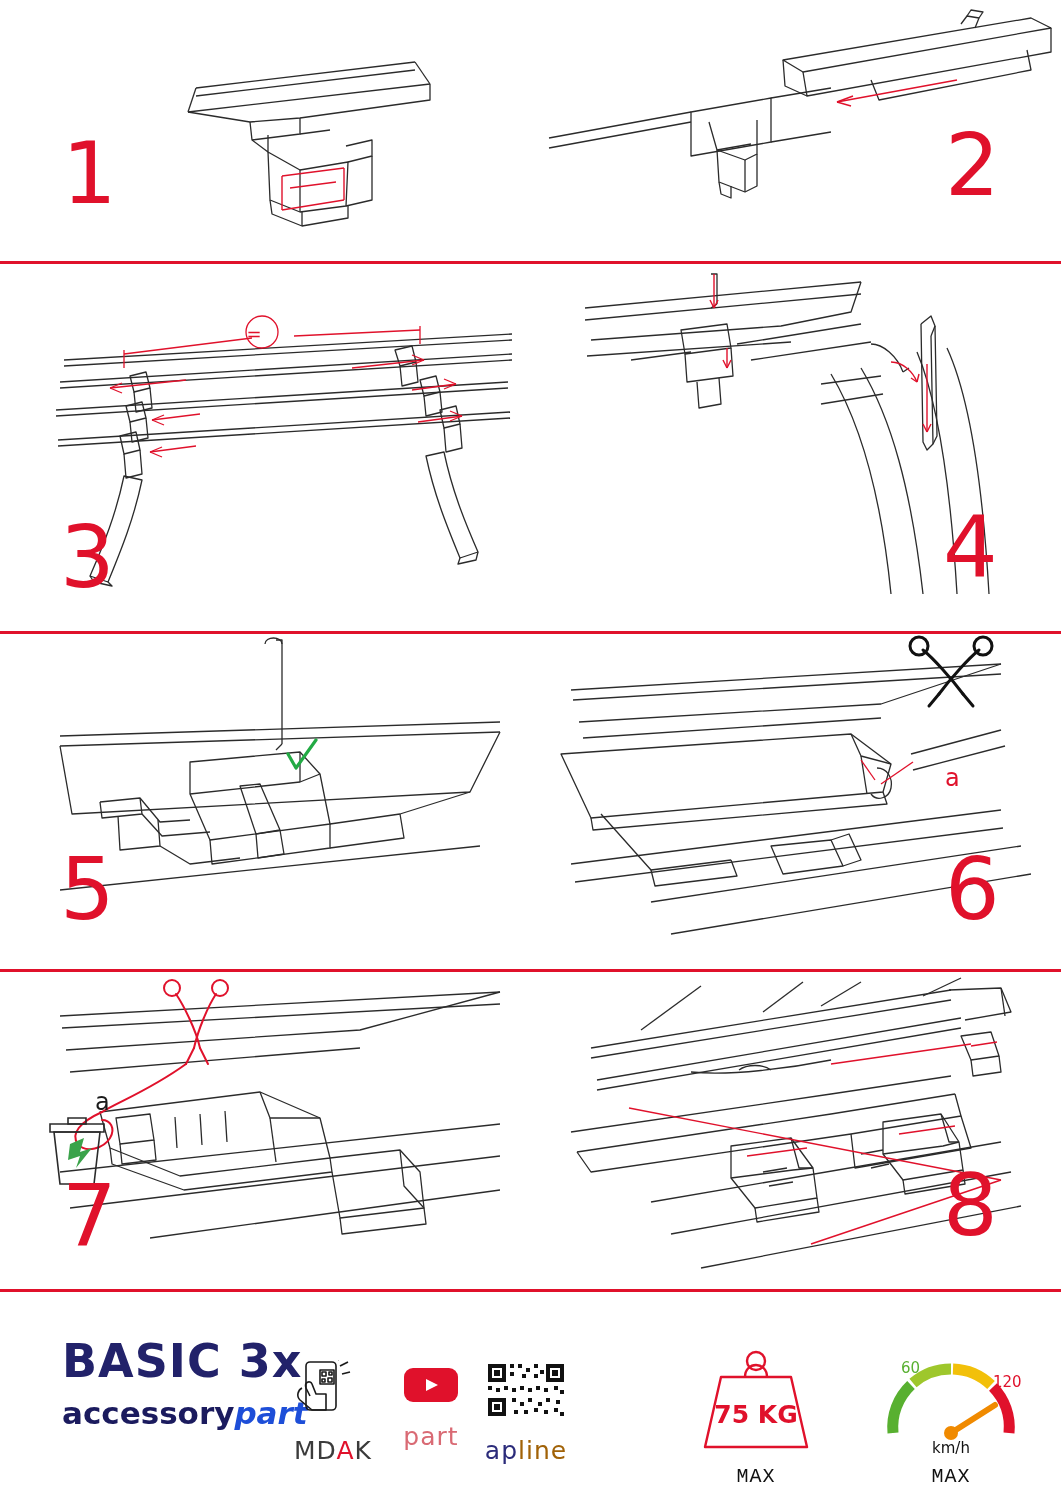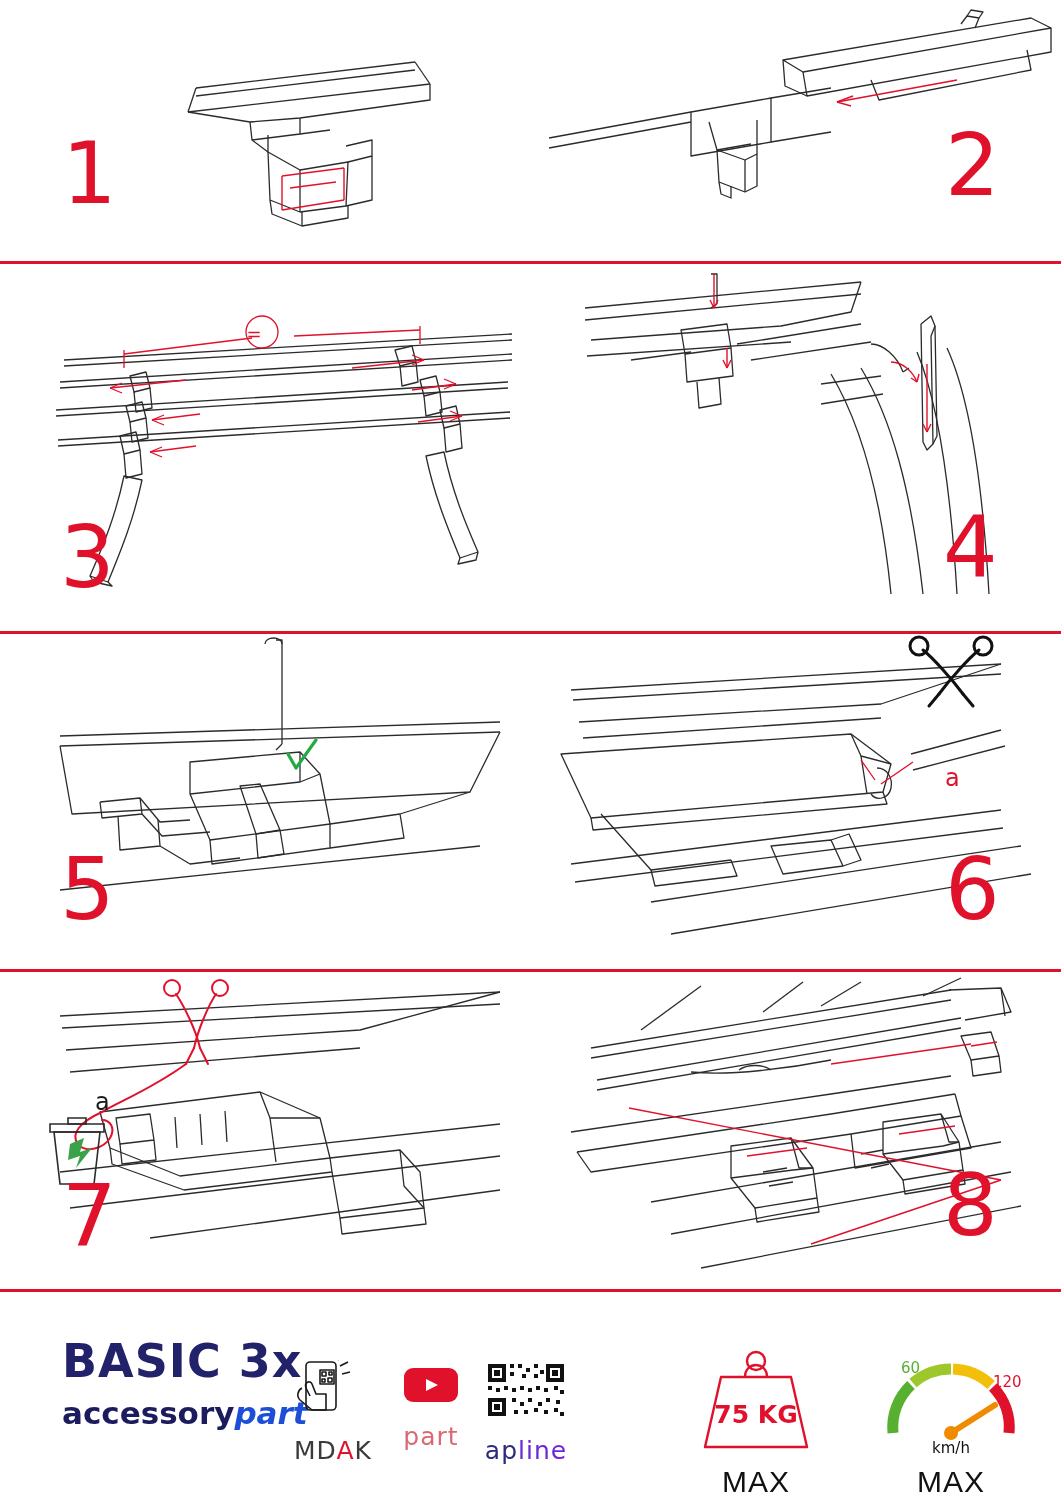--- a/index.html
+++ b/index.html
@@ -64,28 +64,28 @@
     font-family:"DejaVu Sans", sans-serif;
     font-size:25px;letter-spacing:1px;margin-top:10px;
   }
   .mdak-wrap{left:292px;}
   .mdak-label{color:#3b3b3b;font-weight:400;}
   .mdak-label .v{color:#e0112b;}
   .ipqi-wrap{left:407px;}
   .ipqi-label{color:#d96a74;font-weight:400;}
   .apline-wrap{left:482px;}
   .apline-label{color:#2b2b7a;}
-  .apline-label .l{color:#6d28d9;text-align:right;}
+  .apline-label .l{color:#a16207;text-align:right;}
 
   .maxblock{position:absolute;top:39px;text-align:center;}
   .max-weight{left:676px;width:160px;}
   .max-speed{left:866px;width:170px;}
   .max-caption{
-    font-family:Liberation Sans, sans-serif;
-    font-size:30px;letter-spacing:1px;margin-top:4px;color:#111;
+    font-family:Liberation Mono, monospace;
+    font-size:20px;letter-spacing:1px;margin-top:4px;color:#111;
   }
 </style>
 </head>
 <body>
 
 <div class="sheet">
 
   <div class="hrule r1"></div>
   <div class="hrule r2"></div>
   <div class="hrule r3"></div>

